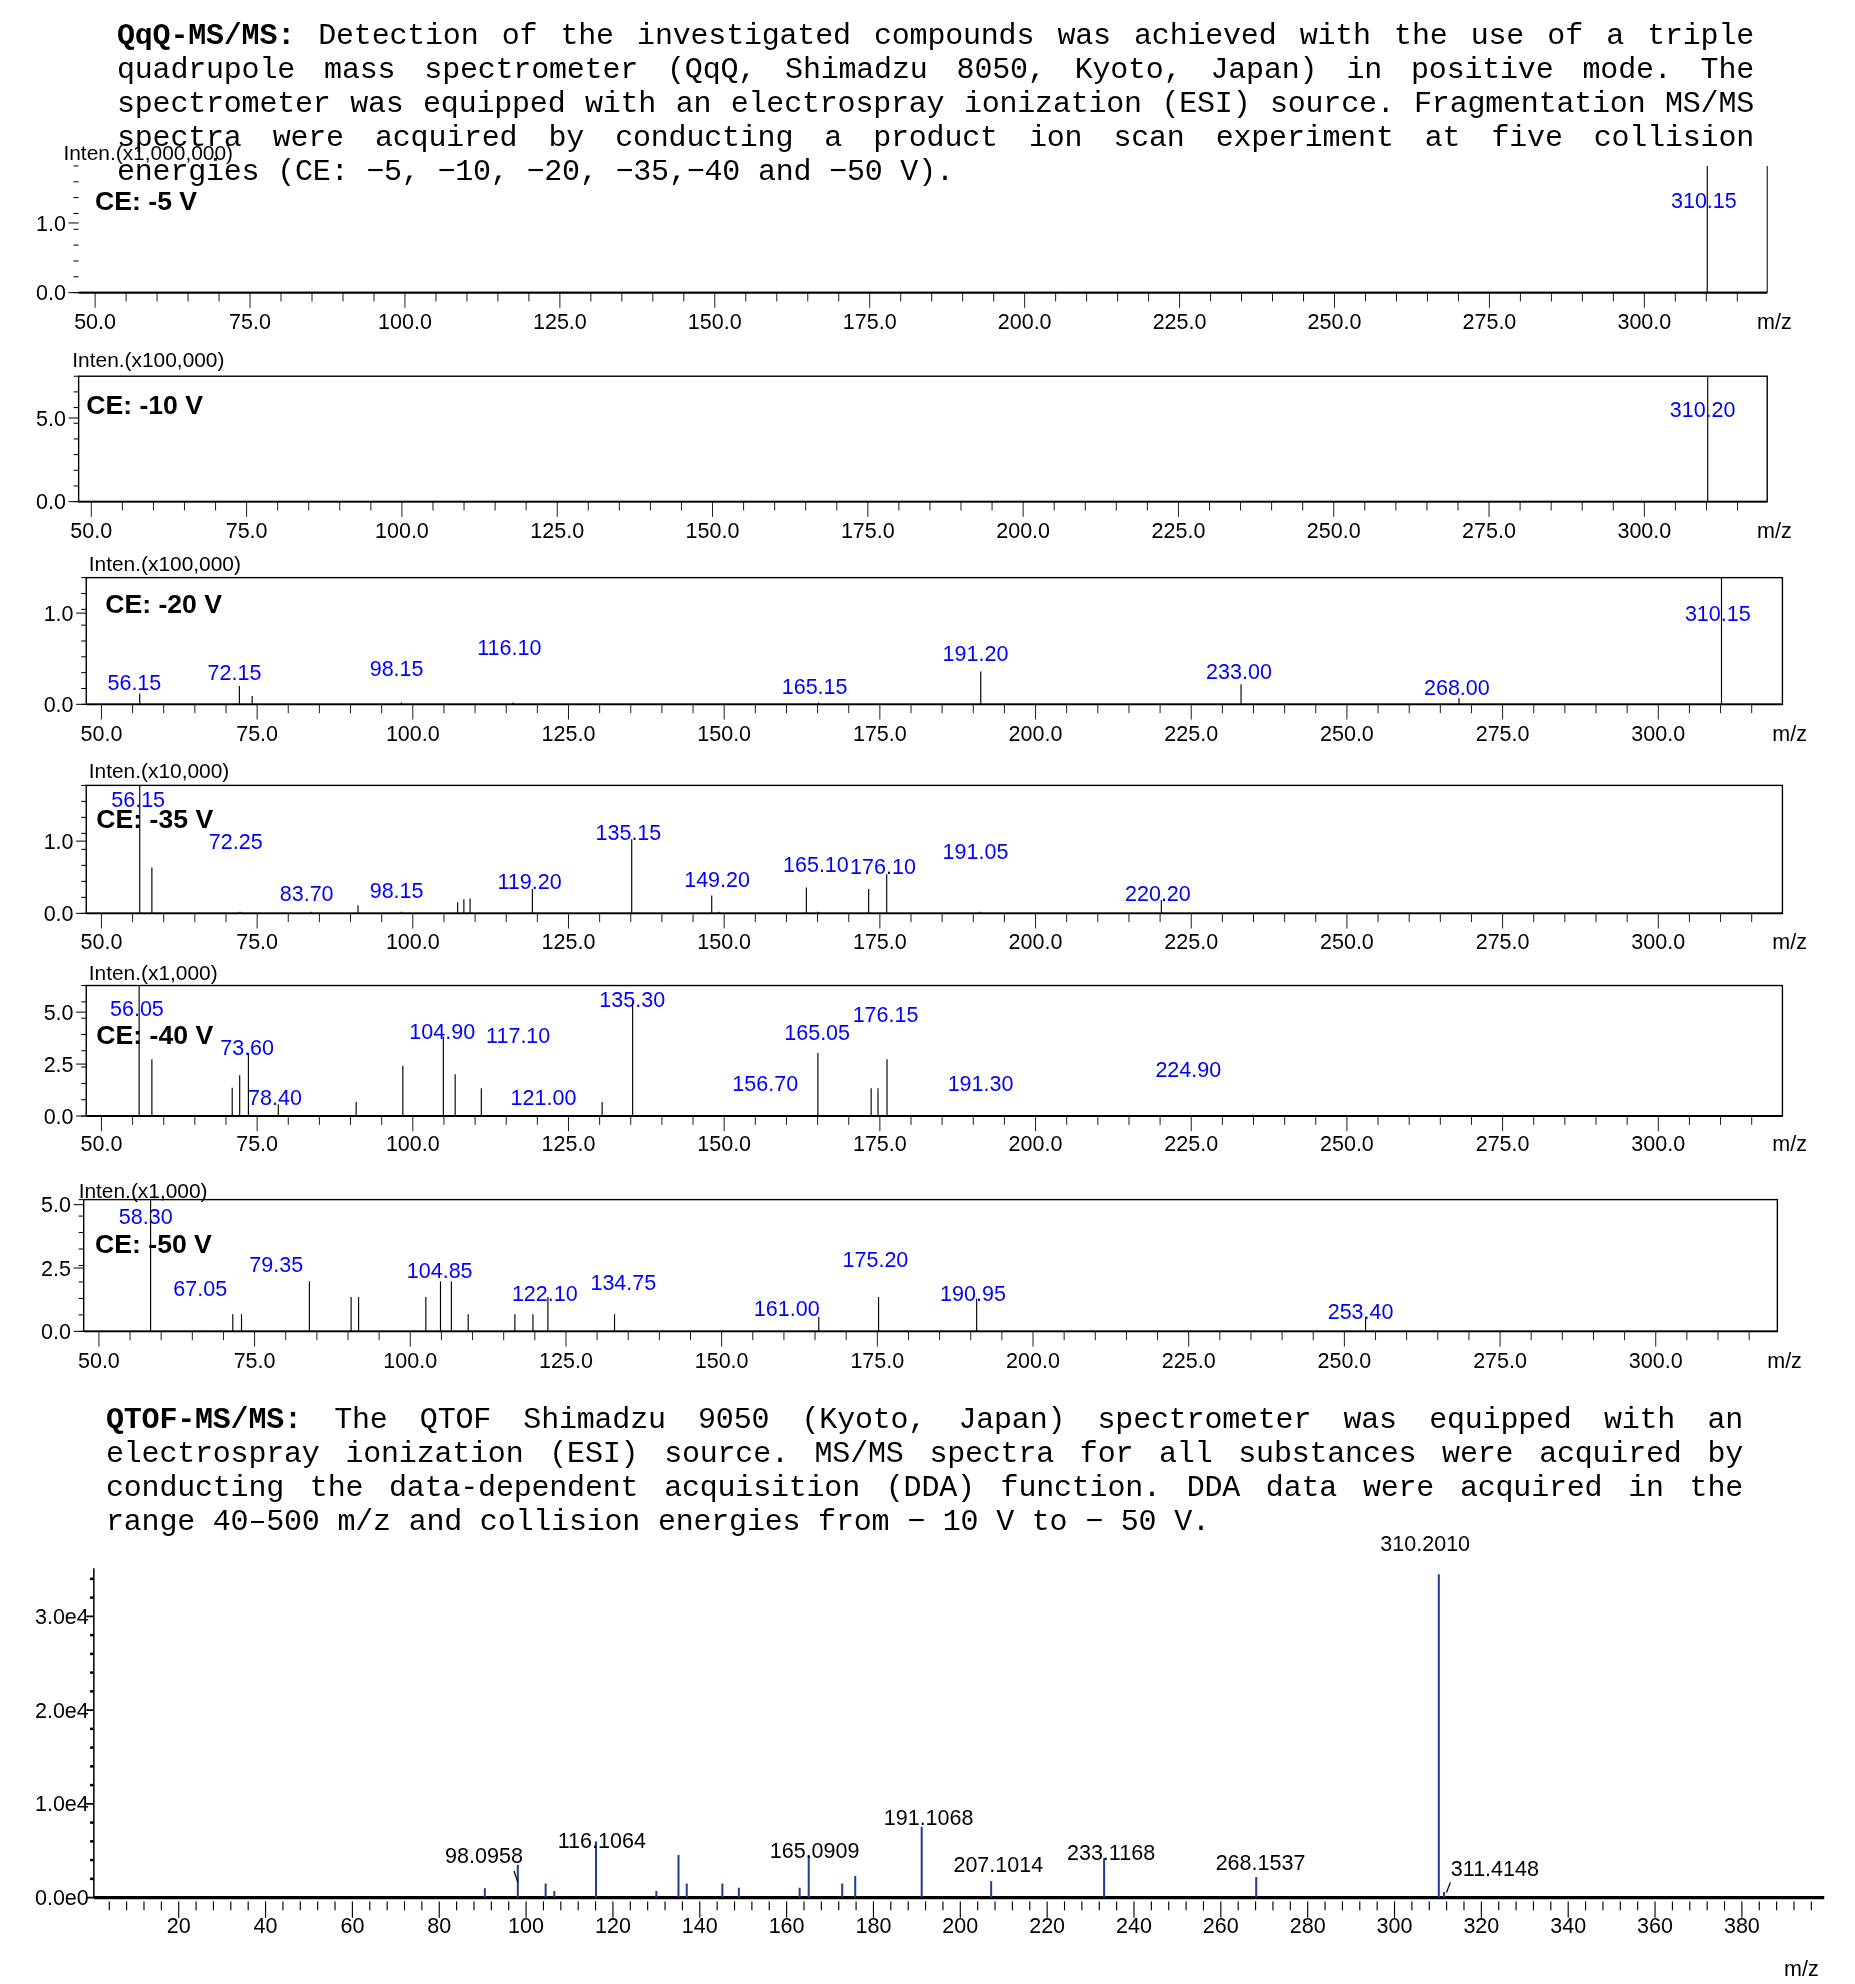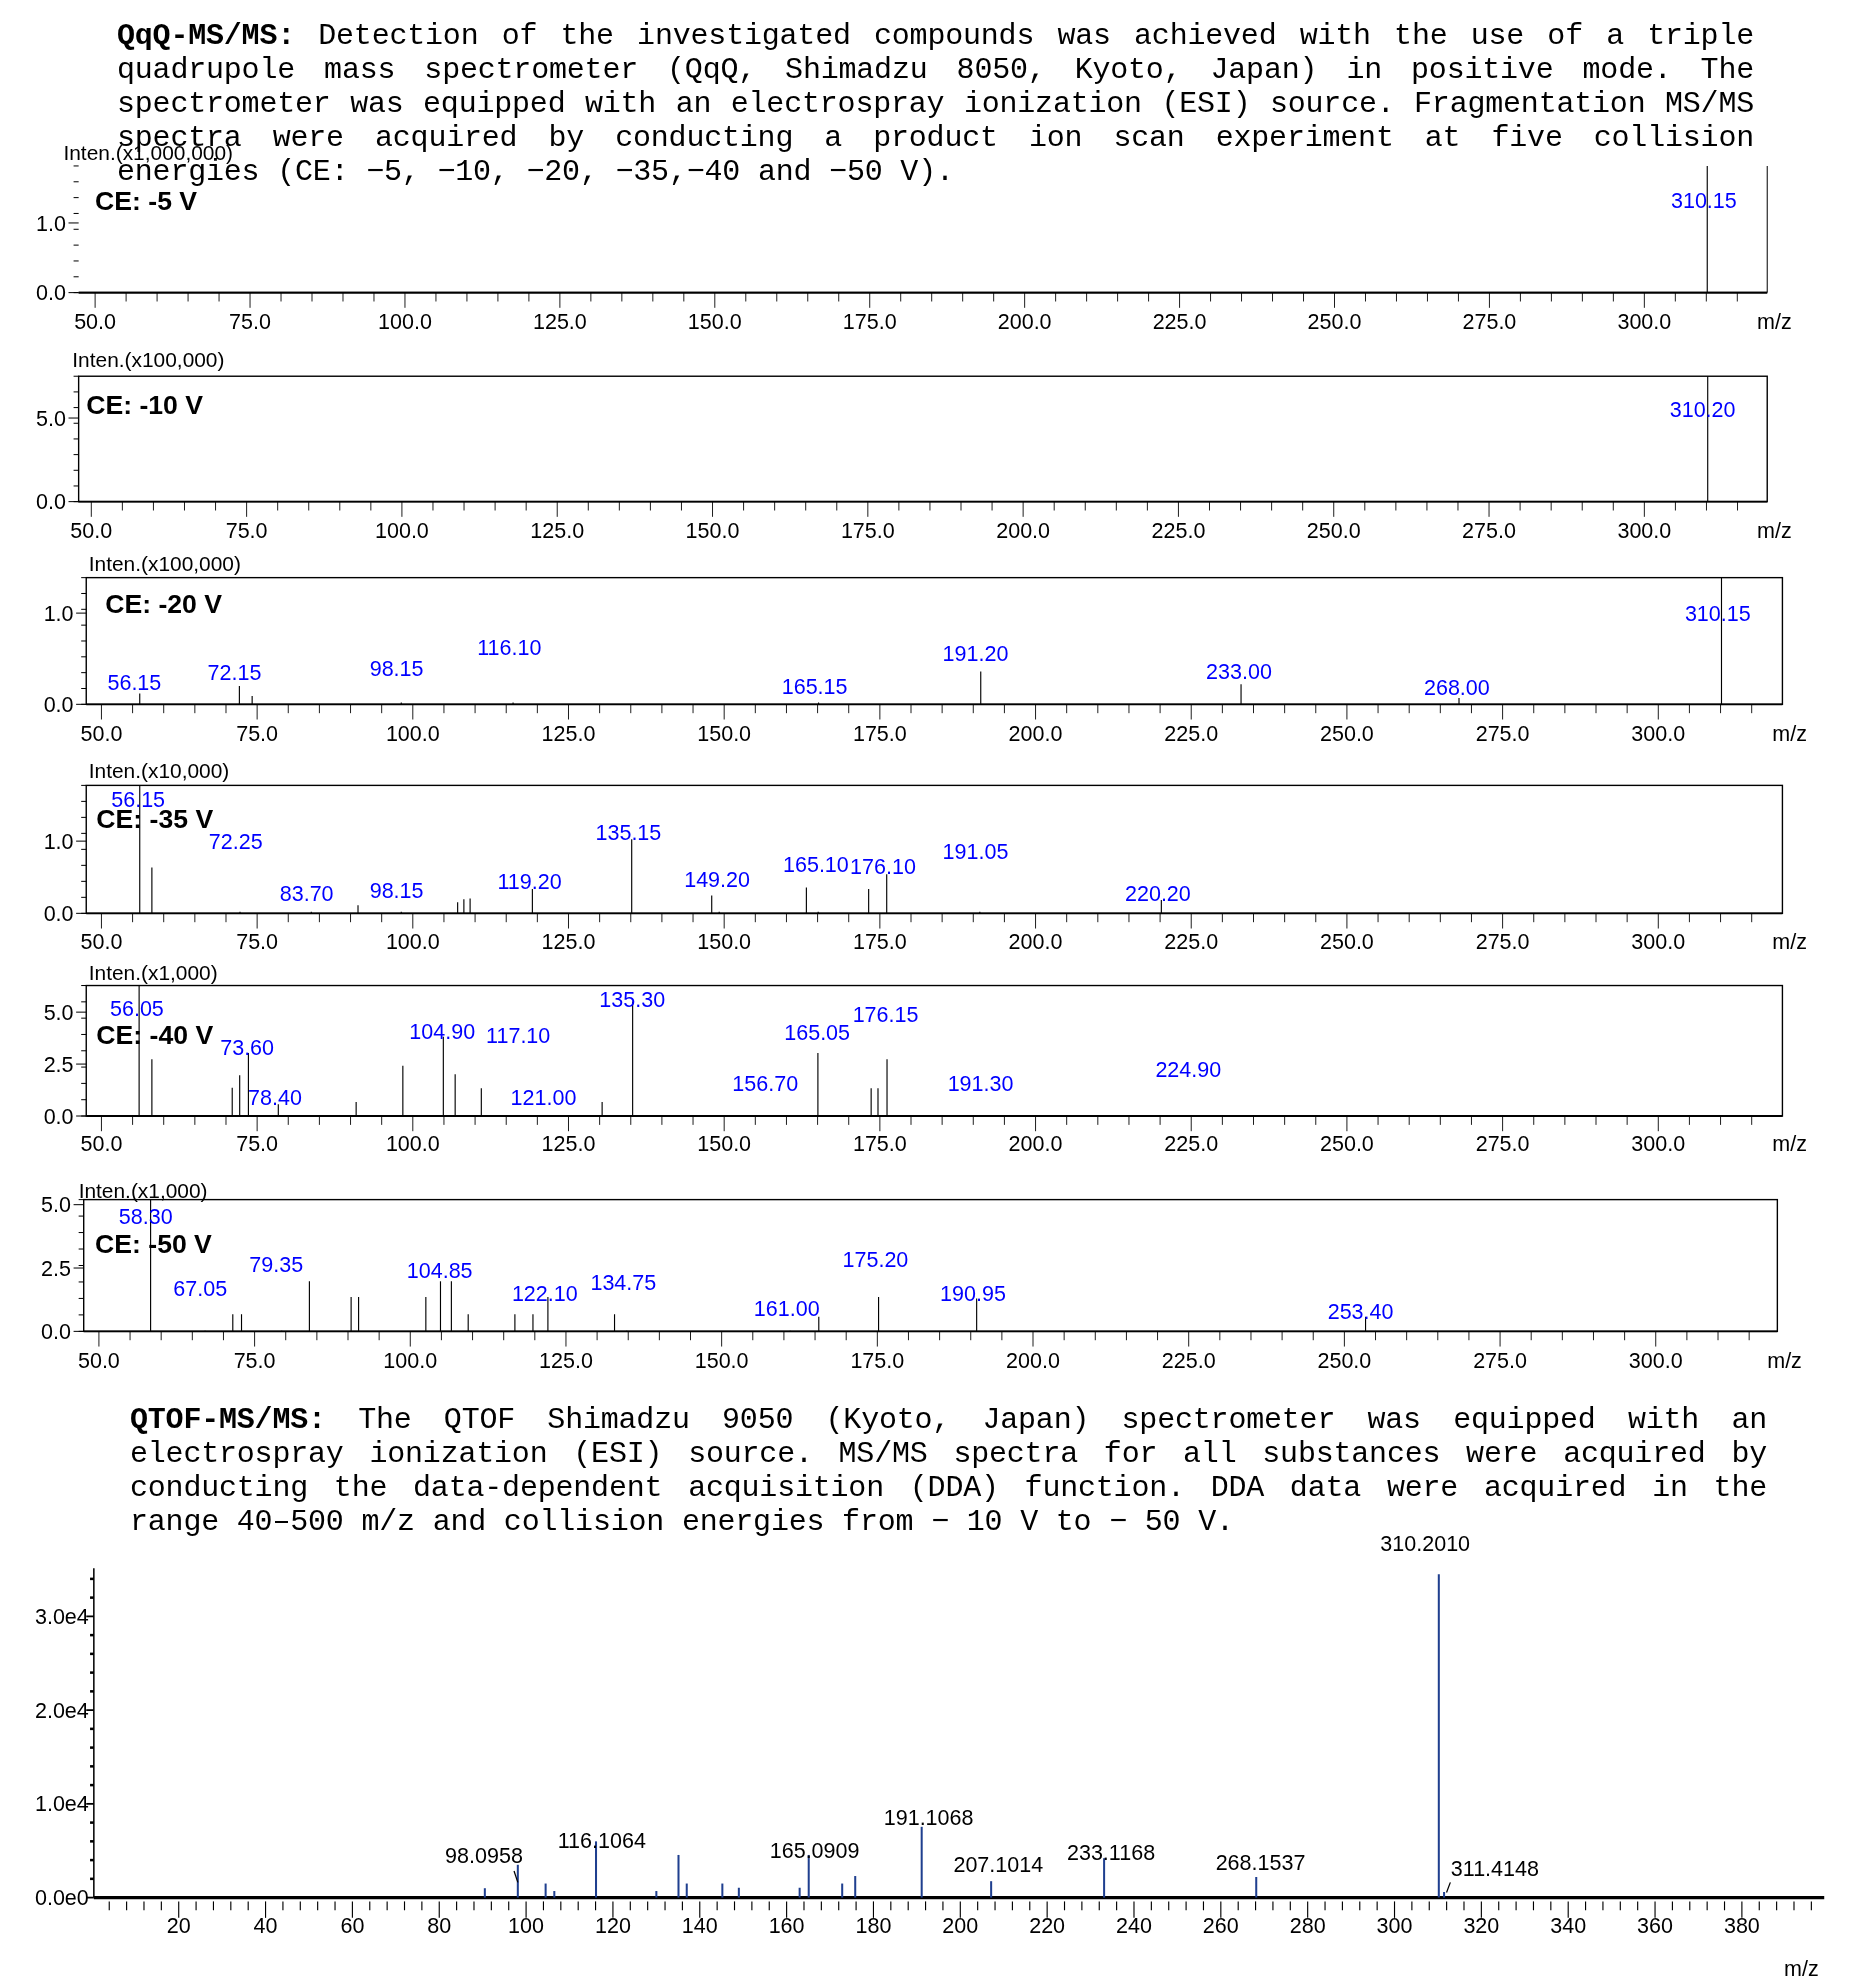--- a/index.html
+++ b/index.html
@@ -1,20 +1,20 @@
 <!DOCTYPE html>
 <html style="font-size:7.7px"><head>
 <meta charset="utf-8">
 <style>
   html,body{margin:0;padding:0;background:#ffffff;}
   body{width:1856px;height:1985px;overflow:hidden;position:relative;font-family:"Liberation Sans","DejaVu Sans",sans-serif;color:#000;}
   .para{position:absolute;left:89px;width:1637px;font-size:30px;line-height:34px;text-align:justify;text-align-last:left;font-family:Liberation Mono, monospace;letter-spacing:-0.2px;margin-left:28px;}
   .para b{font-weight:bold;}
   #para-qqq{top:19px;}
-  #para-qtof{top:1403px;left:102px;}
+  #para-qtof{top:1403px;left:78px;}
   svg#figure{position:absolute;left:0;top:0;}
   .axis-text{font-family:"Liberation Sans","DejaVu Sans",sans-serif;}
 </style>
 </head>
 <body>
 
 <div class="para" id="para-qqq"><b>QqQ-MS/MS:</b><span> Detection of the investigated compounds was achieved with the use of a triple quadrupole mass spectrometer (QqQ, Shimadzu 8050, Kyoto, Japan) in positive mode. The spectrometer was equipped with an electrospray ionization (ESI) source. Fragmentation MS/MS spectra were acquired by conducting a product ion scan experiment at five collision energies (CE: −5, −10, −20, −35,−40 and −50 V).</span></div>
 
 <div class="para" id="para-qtof"><b>QTOF-MS/MS:</b><span> The QTOF Shimadzu 9050 (Kyoto, Japan) spectrometer was equipped with an electrospray ionization (ESI) source. MS/MS spectra for all substances were acquired by conducting the data-dependent acquisition (DDA) function. DDA data were acquired in the range 40–500 m/z and collision energies from − 10 V to − 50 V.</span></div>
 

